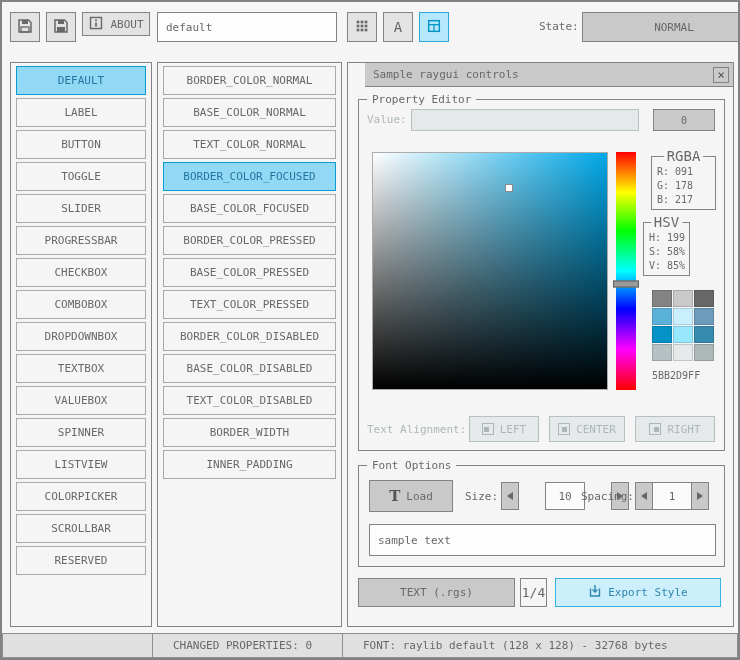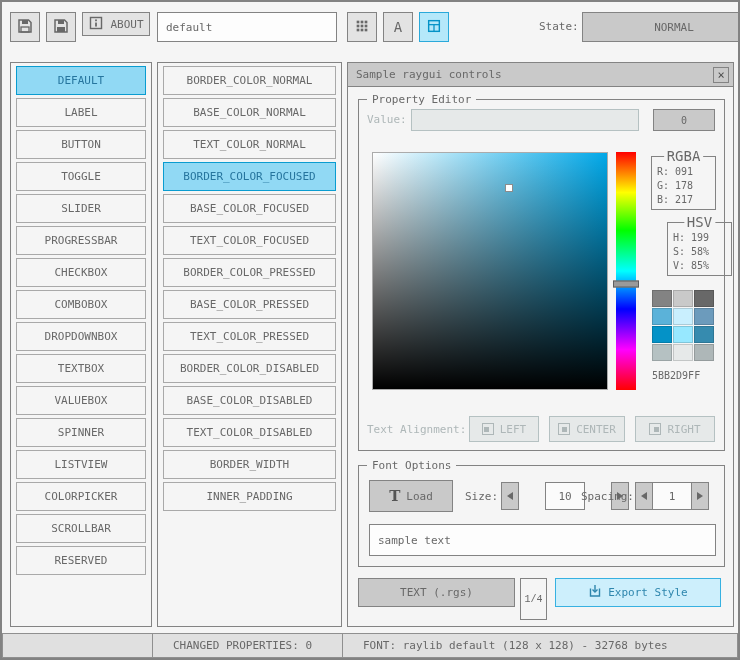--- a/index.html
+++ b/index.html
@@ -41,21 +41,21 @@
   .list { position: absolute; border: 1px solid #838383; background: #f5f5f5; padding: 3px 5px; }
   .list-item {
     height: 29px; margin-bottom: 3px; border: 1px solid #a9a9a9;
     display: flex; align-items: center; justify-content: center;
     background: #f5f5f5; color: #686868;
   }
   .list-item.selected { background: #91d9f4; border-color: #0a9cd0; color: #26759e; }
 
   
   .panel { position: absolute; left: 345px; top: 60px; width: 387px; height: 565px; border: 1px solid #838383; background: #f5f5f5; }
-  .titlebar { height: 24px; background: #c9c9c9; border-bottom: 1px solid #838383; display: flex; align-items: center; justify-content: space-between; padding: 0 4px 0 8px; }
+  .titlebar { height: 24px; background: #c9c9c9; border-bottom: 1px solid #838383; display: flex; align-items: center; justify-content: space-between; padding: 0 4px 0 8px; margin-left: 17px; }
   .close-btn { width: 16px; height: 16px; border: 1px solid #838383; background: #c9c9c9; display: flex; align-items: center; justify-content: center; font-size: 12px; line-height: 1; color: #4c4c4c; }
 
   .group { position: absolute; border: 1px solid #838383; }
   .group-label { position: absolute; top: -7px; left: 8px; background: #f5f5f5; padding: 0 5px; line-height: 13px; white-space: nowrap; }
 
   .disabled-input { position: absolute; border: 1px solid #b5c1c2; background: #e6e9e9; font: inherit; color: #aeb7b8; outline: none; padding-left: 6px; }
 
   .color-square {
     position: absolute; left: 13px; top: 52px; width: 236px; height: 238px; border: 1px solid #ababab;
     background: linear-gradient(to bottom, rgba(0,0,0,0), #000), linear-gradient(to right, #fff, #00a8e8);
@@ -240,23 +240,20 @@
     </div>
 
     <div class="list-item selected">
       <span>BORDER_COLOR_FOCUSED</span>
     </div>
 
     <div class="list-item">
       <span>BASE_COLOR_FOCUSED</span>
     </div>
 
-    <div class="list-item">
-      <span>TEXT_COLOR_FOCUSED</span>
-    </div>
 
     <div class="list-item">
       <span>BORDER_COLOR_PRESSED</span>
     </div>
 
     <div class="list-item">
       <span>BASE_COLOR_PRESSED</span>
     </div>
 
     <div class="list-item">
@@ -312,21 +309,21 @@
     <div class="mini-group" style="left:292px;top:56px;width:65px;height:54px;">
       <span class="group-label">RGBA</span>
       <div class="mini-rows">
 
       <div class="mini-row">R: 091</div>
           <div class="mini-row">G: 178</div>
           <div class="mini-row">B: 217</div>
         </div>
     </div>
 
-    <div class="mini-group" style="left:308px;top:122px;width:65px;height:54px;">
+    <div class="mini-group" style="left:284px;top:122px;width:47px;height:54px;">
       <span class="group-label">HSV</span>
       <div class="mini-rows">
 
       <div class="mini-row">H: 199</div>
           <div class="mini-row">S: 58%</div>
           <div class="mini-row">V: 85%</div>
         </div>
     </div>
 
     <div class="palette" style="left:293px;top:190px;">
@@ -400,21 +397,21 @@
           <span class="tri tri-right"></span>
         </div>
     </div>
 
     <input class="text-input" style="left: 10px; top: 58px; width: 347px; height: 32px;" value="sample text">
   </div>
 
   <div class="btn" style="left:10px;top:515px;width:157px;height:29px;">
     <span>TEXT (.rgs)</span>
   </div>
-  <div class="btn" style="left:172px;top:515px;width:27px;height:42px;background:#f5f5f5;font-size:10px;font-family:Liberation Mono, monospace;">
+  <div class="btn" style="left:172px;top:515px;width:27px;height:29px;background:#f5f5f5;font-size:13px;">
     <span>1/4</span>
   </div>
   <div class="btn focused" style="left:207px;top:515px;width:166px;height:29px;">
     <span>
       <svg width="14" height="14" viewBox="0 0 14 14">
           <path d="M2.5 4.5 V12 H11.5 V4.5" fill="none" stroke="#2e86ad" stroke-width="1.4"></path>
           <path d="M7 1 V8" stroke="#2e86ad" stroke-width="1.4"></path>
           <path d="M4.5 5.5 L7 8 L9.5 5.5" fill="none" stroke="#2e86ad" stroke-width="1.4"></path>
         </svg>
     </span>

